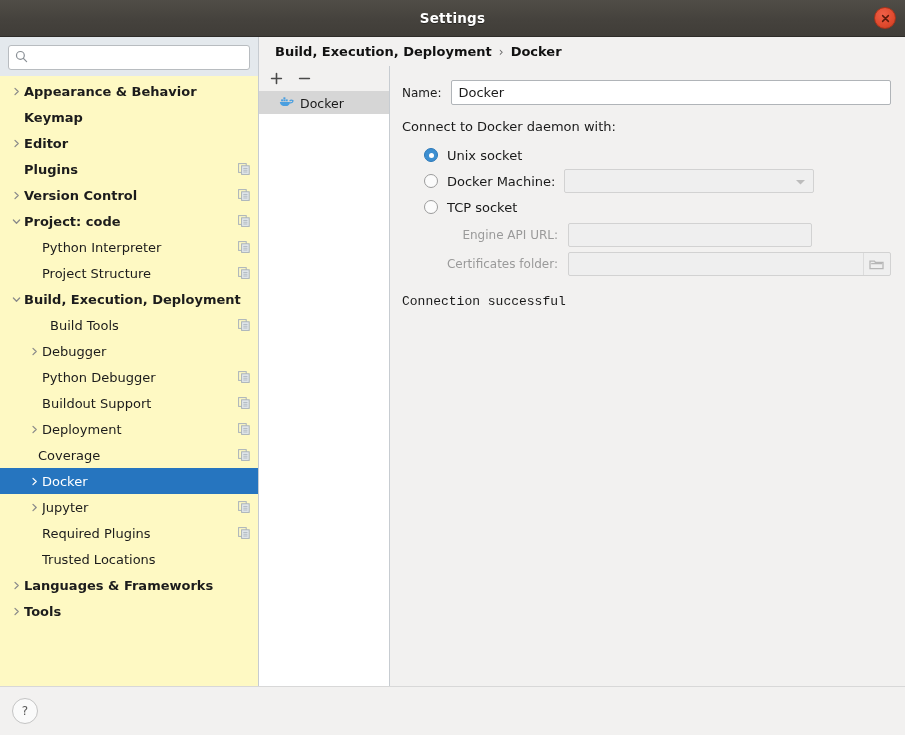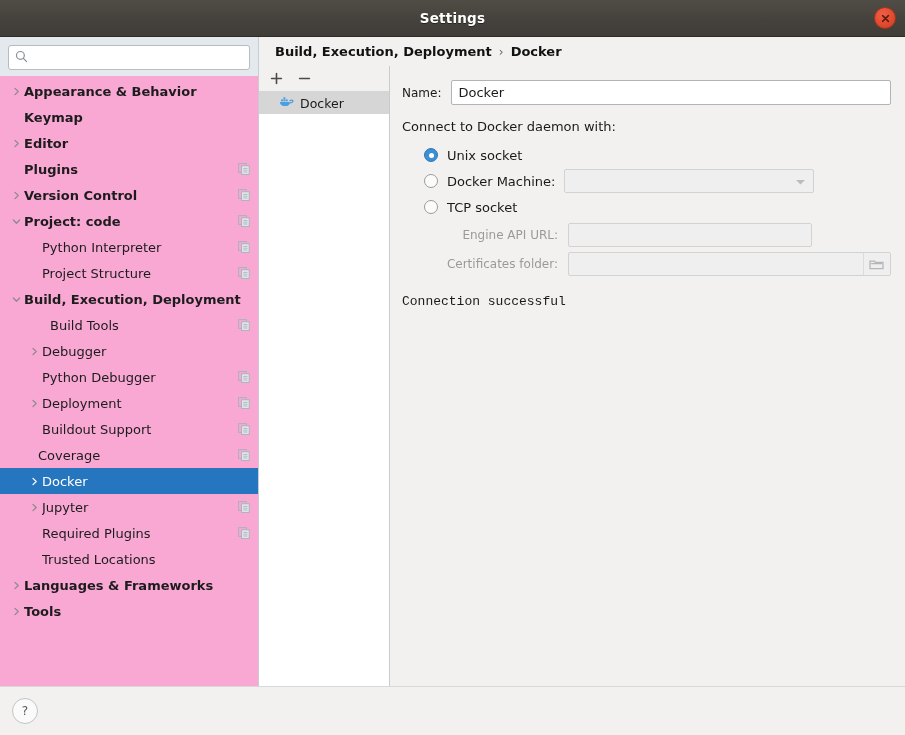--- a/index.html
+++ b/index.html
@@ -67,21 +67,21 @@
     flex: 1 1 auto;
     display: flex;
     min-height: 0;
     background: #f2f1f0;
   }
 
   
   .sidebar {
     width: 258px;
     flex: 0 0 258px;
-    background: #f9a8d4;
+    background: #fef9c3;
     border-right: 1px solid #c7ccd1;
     display: flex;
     flex-direction: column;
     min-height: 0;
     justify-content: center;
   }
   .search-wrap {
     padding: 8px 8px 6px 8px;
     background: #e4e9ed;
   }
@@ -497,35 +497,35 @@
           <div class="tree-row" style="padding-left: 26px;">
             <span class="chev-slot"></span>
             <span class="tree-label">Python Debugger</span>
             <svg width="12" height="12" viewBox="0 0 12 12" class="copy-icon">
               <rect x="0.6" y="0.6" width="7.6" height="8.8" fill="none" stroke="#a9b2ba" stroke-width="1"></rect>
               <rect x="3.6" y="2.8" width="7.6" height="8.6" fill="#e4e9ed" stroke="#a9b2ba" stroke-width="1"></rect>
               <path d="M5.3 5.4 H9.5 M5.3 7.2 H9.5 M5.3 9 H9.5" stroke="#a9b2ba" stroke-width="0.9"></path>
             </svg>
           </div>
           <div class="tree-row" style="padding-left: 26px;">
+            <span class="chev-slot"></span>
+            <span class="tree-label">Buildout Support</span>
+            <svg width="12" height="12" viewBox="0 0 12 12" class="copy-icon">
+              <rect x="0.6" y="0.6" width="7.6" height="8.8" fill="none" stroke="#a9b2ba" stroke-width="1"></rect>
+              <rect x="3.6" y="2.8" width="7.6" height="8.6" fill="#e4e9ed" stroke="#a9b2ba" stroke-width="1"></rect>
+              <path d="M5.3 5.4 H9.5 M5.3 7.2 H9.5 M5.3 9 H9.5" stroke="#a9b2ba" stroke-width="0.9"></path>
+            </svg>
+          </div>
+          <div class="tree-row" style="padding-left: 26px;">
             <span class="chev-slot">
               <svg width="9" height="9" viewBox="0 0 9 9">
                 <path d="M3 1.4 L6.2 4.5 L3 7.6" fill="none" stroke-width="1.3" stroke-linecap="round" stroke-linejoin="round" class="chev" style="stroke: rgb(139, 139, 139);"></path>
               </svg>
             </span>
             <span class="tree-label">Deployment</span>
-            <svg width="12" height="12" viewBox="0 0 12 12" class="copy-icon">
-              <rect x="0.6" y="0.6" width="7.6" height="8.8" fill="none" stroke="#a9b2ba" stroke-width="1"></rect>
-              <rect x="3.6" y="2.8" width="7.6" height="8.6" fill="#e4e9ed" stroke="#a9b2ba" stroke-width="1"></rect>
-              <path d="M5.3 5.4 H9.5 M5.3 7.2 H9.5 M5.3 9 H9.5" stroke="#a9b2ba" stroke-width="0.9"></path>
-            </svg>
-          </div>
-          <div class="tree-row" style="padding-left: 26px;">
-            <span class="chev-slot"></span>
-            <span class="tree-label">Buildout Support</span>
             <svg width="12" height="12" viewBox="0 0 12 12" class="copy-icon">
               <rect x="0.6" y="0.6" width="7.6" height="8.8" fill="none" stroke="#a9b2ba" stroke-width="1"></rect>
               <rect x="3.6" y="2.8" width="7.6" height="8.6" fill="#e4e9ed" stroke="#a9b2ba" stroke-width="1"></rect>
               <path d="M5.3 5.4 H9.5 M5.3 7.2 H9.5 M5.3 9 H9.5" stroke="#a9b2ba" stroke-width="0.9"></path>
             </svg>
           </div>
           <div class="tree-row" style="padding-left: 22px;">
             <span class="chev-slot"></span>
             <span class="tree-label">Coverage</span>
             <svg width="12" height="12" viewBox="0 0 12 12" class="copy-icon">

